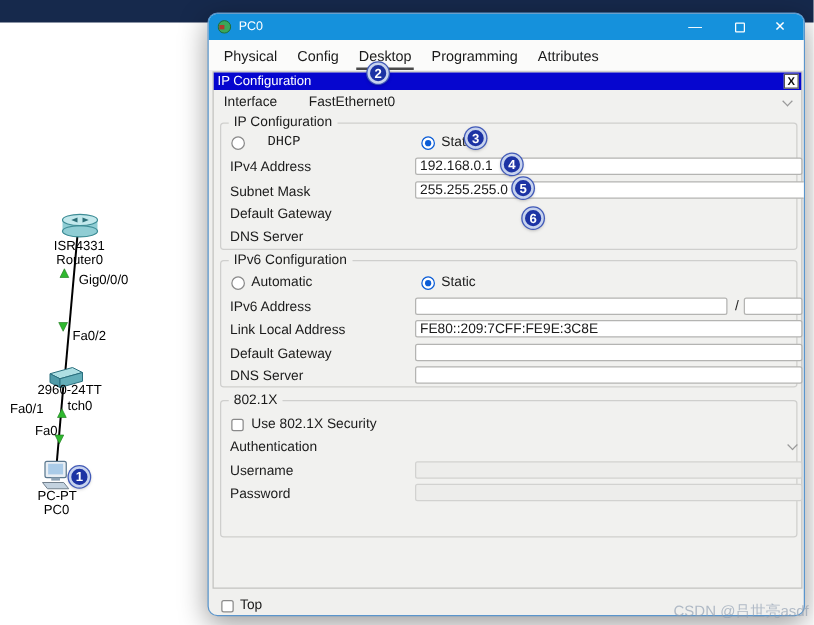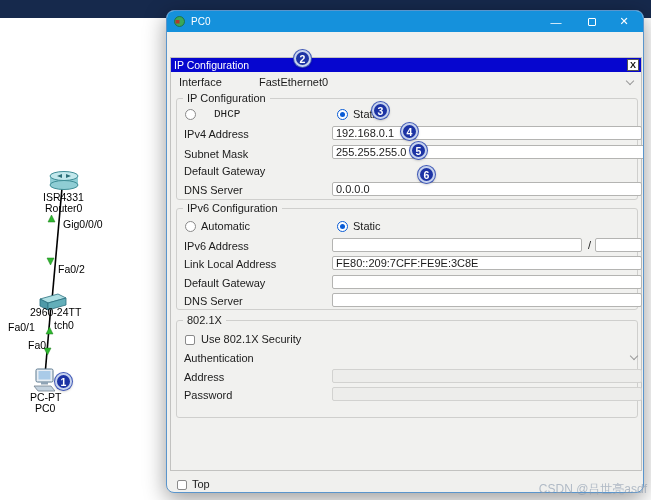--- a/index.html
+++ b/index.html
@@ -118,49 +118,55 @@
         <rect x="1.5" y="4" width="4" height="3.5" fill="#B03A2E"></rect>
       </svg>
       <span class="wtitle">PC0</span>
       <span class="wbtn min">—</span>
       <span class="wbtn max">
           <span class="maxglyph"></span>
         </span>
       <span class="wbtn cls">✕</span>
     </div>
 
+    <div class="tabbar">
+      <span class="tab">Physical</span>
+      <span class="tab">Config</span>
+      <span class="tab sel">Desktop</span>
+      <span class="tab">Programming</span>
+      <span class="tab">Attributes</span>
+    </div>
 
     <div class="ipc">
       <div class="ipc-head">
         <span>IP Configuration</span>
         <span class="ipc-x">X</span>
       </div>
 
       <span class="lbl" style="left:8px; top:18px;">Interface</span>
-      <span class="lbl" style="left:88px; top:18px;">FastEthernet0</span>
+      <span class="lbl" style="left:76px; top:18px;">FastEthernet0</span>
       <span class="chev" style="left:456px; top:20px;"></span>
 
       <div class="grp" style="top:40px; height:102px;">
         <span class="grp-title">IP Configuration</span>
       </div>
       <span class="radio" style="left:14px; top:51px;"></span>
       <span class="lbl" style="left:43px; top:50px;font-family:Liberation Mono, monospace;">DHCP</span>
       <span class="radio on" style="left:166px; top:51px;"></span>
       <span class="lbl" style="left:182px; top:50px;">Static</span>
 
       <span class="lbl" style="left:13px; top:70px;">IPv4 Address</span>
       <input class="fld" style="left: 161px; top: 68px; width: 310px;" value="192.168.0.1">
 
       <span class="lbl" style="left:13px; top:90px;">Subnet Mask</span>
       <input class="fld" style="left: 161px; top: 87px; width: 348px;" value="255.255.255.0">
 
       <span class="lbl" style="left:13px; top:107px;">Default Gateway</span>
 
       <span class="lbl" style="left:13px; top:126px;">DNS Server</span>
-      <input class="fld" style="left: 161px; top: 124px; width: 310px;" value="0.0.0.0">
 
       <div class="grp" style="top:150px; height:102px;">
         <span class="grp-title">IPv6 Configuration</span>
       </div>
       <span class="radio" style="left:14px; top:163px;"></span>
       <span class="lbl" style="left:30px; top:162px;">Automatic</span>
       <span class="radio on" style="left:166px; top:163px;"></span>
       <span class="lbl" style="left:182px; top:162px;">Static</span>
 
       <span class="lbl" style="left:13px; top:182px;">IPv6 Address</span>
@@ -170,30 +176,30 @@
 
       <span class="lbl" style="left:13px; top:200px;">Link Local Address</span>
       <input class="fld" style="left: 161px; top: 198px; width: 310px;" value="FE80::209:7CFF:FE9E:3C8E">
 
       <span class="lbl" style="left:13px; top:219px;">Default Gateway</span>
       <input class="fld" style="left: 161px; top: 217px; width: 310px;">
 
       <span class="lbl" style="left:13px; top:237px;">DNS Server</span>
       <input class="fld" style="left: 161px; top: 235px; width: 310px;">
 
-      <div class="grp" style="top:262px; height:98px;">
+      <div class="grp" style="top:262px; height:110px;">
         <span class="grp-title">802.1X</span>
       </div>
       <span class="cbox" style="left:14px; top:277px;"></span>
       <span class="lbl" style="left:30px; top:275px;">Use 802.1X Security</span>
 
       <span class="lbl" style="left:13px; top:294px;">Authentication</span>
       <span class="chev" style="left:460px; top:295px;"></span>
 
-      <span class="lbl" style="left:13px; top:313px;">Address</span>
+      <span class="lbl" style="left:13px; top:313px;">Username</span>
       <input class="fld dis" style="left: 161px; top: 311px; width: 310px;">
 
       <span class="lbl" style="left:13px; top:331px;">Password</span>
       <input class="fld dis" style="left: 161px; top: 329px; width: 310px;">
     </div>
 
     <span class="cbox" style="left:10px; top:469px;"></span>
     <span class="footer-lbl" style="left:25px; top:467px;">Top</span>
   </div>
 

